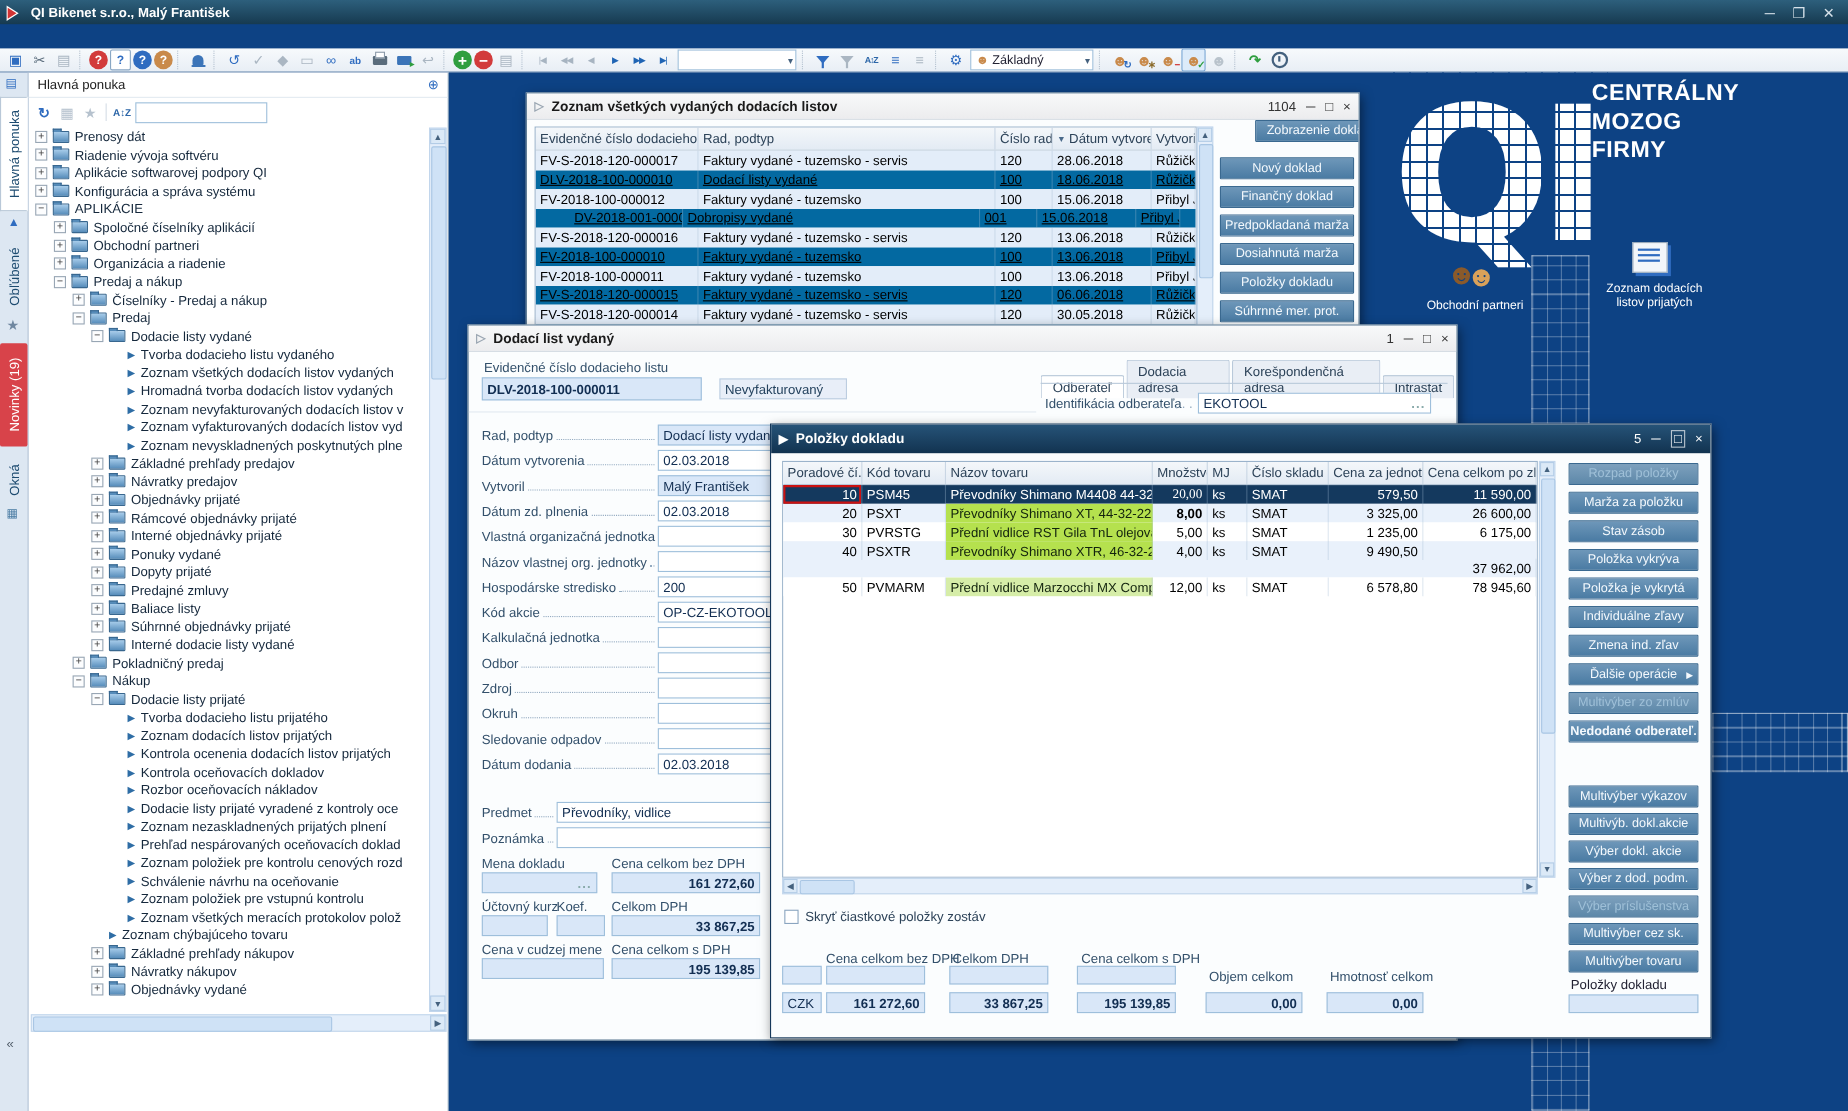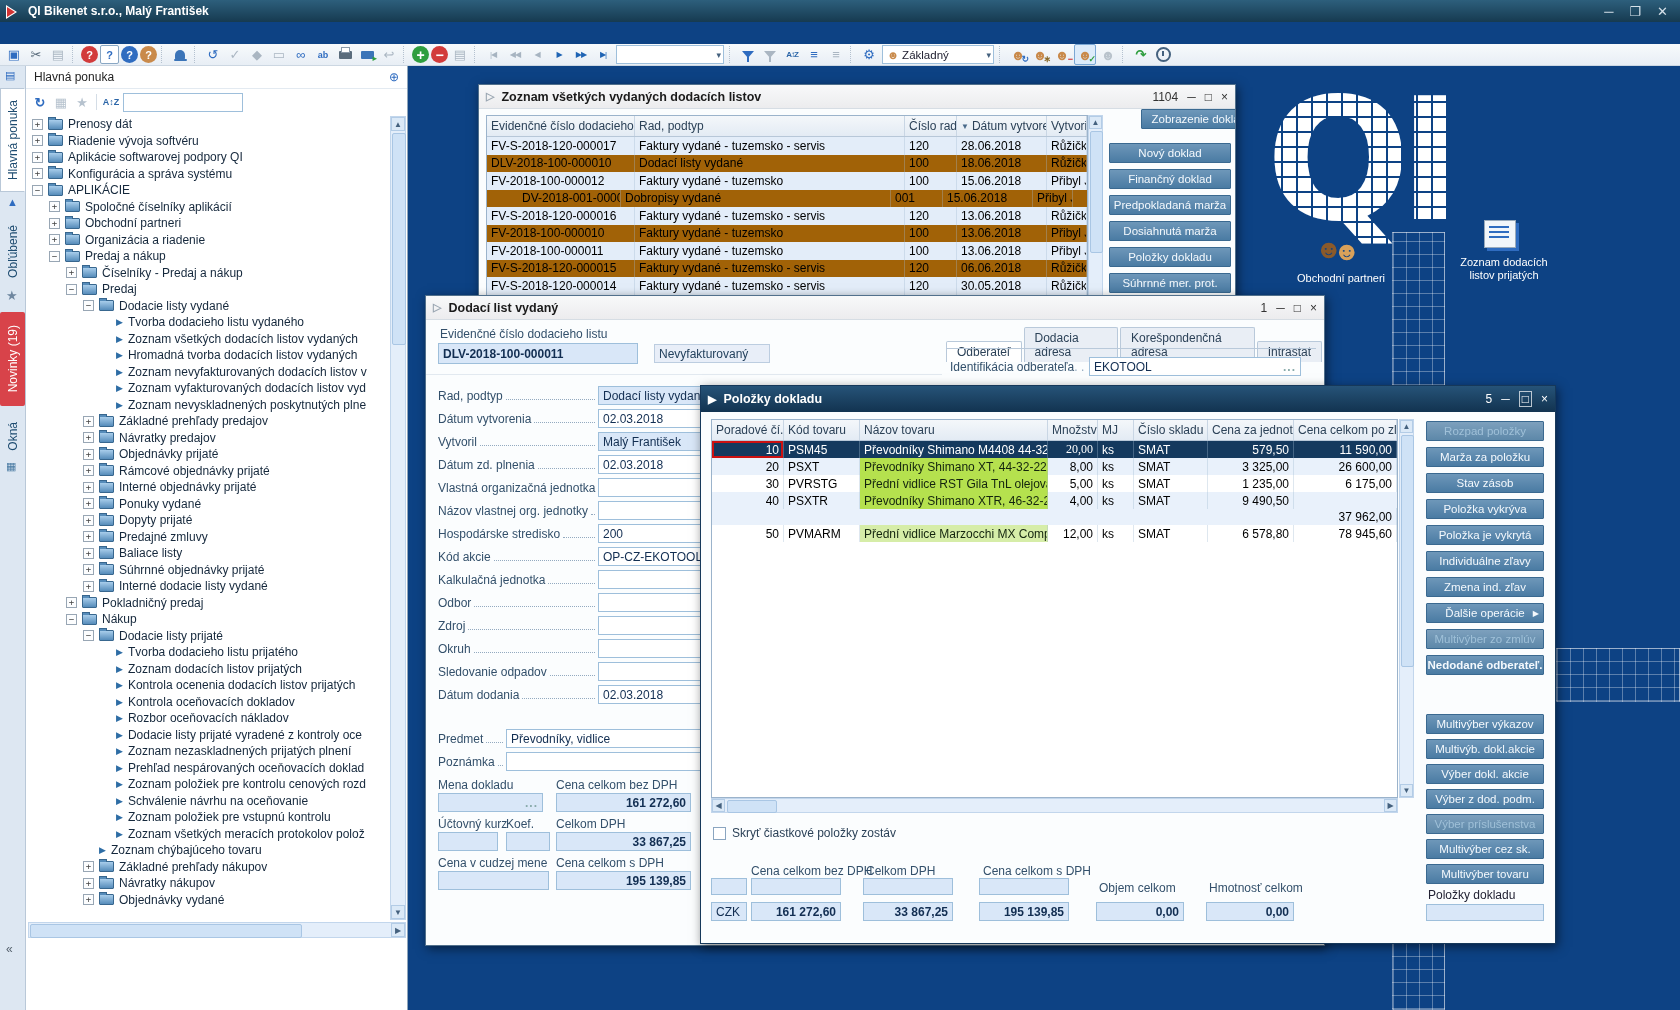--- a/index.html
+++ b/index.html
@@ -118,21 +118,21 @@
   #win-detail{left:17px;top:229px;width:900px;height:651px;border:1px solid #51708c;z-index:6;overflow:hidden;}
   #win-items{left:292px;top:319px;width:856px;height:559px;border:1px solid #16385a;z-index:7;overflow:hidden;}
   
   .grid{position:absolute;border:1px solid #9bb3cb;background:#fff;overflow:hidden;box-sizing:border-box;}
   .grid-h{display:flex;background:linear-gradient(#f4f7fa,#e3ebf4);border-bottom:1px solid #b7c7d8;color:#2c4258;}
   .gc{padding:0 4px;display:flex;align-items:center;border-right:1px solid #c9d6e4;overflow:hidden;
     white-space:nowrap;box-sizing:border-box;flex:none;}
   .grid-h .gc{height:20px;} 
   .grid-r{display:flex;} .grid-r .gc{height:17.5px;border-right:1px solid rgba(160,185,210,.35);}
   .ir .gc{height:17px;}
-  .r-a{background:#e3edf9;} .r-b{background:#a16207;}
+  .r-a{background:#e3edf9;} .r-b{background:#0369a1;text-decoration:underline;}
   .r-w{background:#fff;} .r-l{background:#e9f1fb;}
   .sel{background:#14395e;color:#fff;}
   .selcell{box-shadow:inset 0 0 0 2px #cc1111;}
   .cell-green{background:#b5e14e;color:#13240e;}
   .cell-green-light{background:#d6eda8;color:#13240e;}
   .num{justify-content:flex-end;}
   .sortmark{font-size:8px;color:#4a6a8a;margin-right:3px;}
   
   .sbtn{position:absolute;left:0;width:122px;height:20px;background:linear-gradient(#6e97b9,#4a7ba3);
     border:1px solid #3a6990;color:#f4f9fd;display:flex;align-items:center;justify-content:center;
@@ -519,20 +519,25 @@
       <div class="sb-thumb" style="left:1px;top:1px;width:270px;height:12px;"></div>
       <span class="sb-btn" style="right:0;top:0;">▶</span>
     </div>
   </div>
 
   <div id="desktop">
     <div class="brand-logo">
       <span>QI</span>
       <div class="gridover"></div>
     </div>
+    <div class="brand-text">
+      <div>CENTRÁLNY</div>
+      <div>MOZOG</div>
+      <div>FIRMY</div>
+    </div>
     <div class="gridband" id="band-v"></div>
     <div class="gridband" id="band-h"></div>
 
     <div class="dicon" style="left:885px;top:168px;">
       <div class="glyphbox">
         <span class="ppl1">☻</span>
           <span class="ppl2">☻</span>
       </div>
       <div>Obchodní partneri</div>
     </div>
@@ -855,21 +860,21 @@
               <div class="gc num" style="width: 50px; font-family: Liberation Serif, serif;">20,00</div>
               <div class="gc" style="width: 36px;">ks</div>
               <div class="gc" style="width: 74px;">SMAT</div>
               <div class="gc num" style="width: 86px;">579,50</div>
               <div class="gc num" style="width: 103px;">11 590,00</div>
             </div>
             <div class="grid-r ir r-l">
               <div class="gc num" style="width: 72px;">20</div>
               <div class="gc" style="width: 76px;">PSXT</div>
               <div class="gc cell-green" style="width: 188px;">Převodníky Shimano XT, 44-32-22 + 170 n</div>
-              <div class="gc num" style="width: 50px;">8,00</div>
+              <div class="gc num" style="width: 50px; font-weight: bold;">8,00</div>
               <div class="gc" style="width: 36px;">ks</div>
               <div class="gc" style="width: 74px;">SMAT</div>
               <div class="gc num" style="width: 86px;">3 325,00</div>
               <div class="gc num" style="width: 103px;">26 600,00</div>
             </div>
             <div class="grid-r ir r-w">
               <div class="gc num" style="width: 72px;">30</div>
               <div class="gc" style="width: 76px;">PVRSTG</div>
               <div class="gc cell-green" style="width: 188px;">Přední vidlice RST Gila TnL olejová uzamyk</div>
               <div class="gc num" style="width: 50px;">5,00</div>

